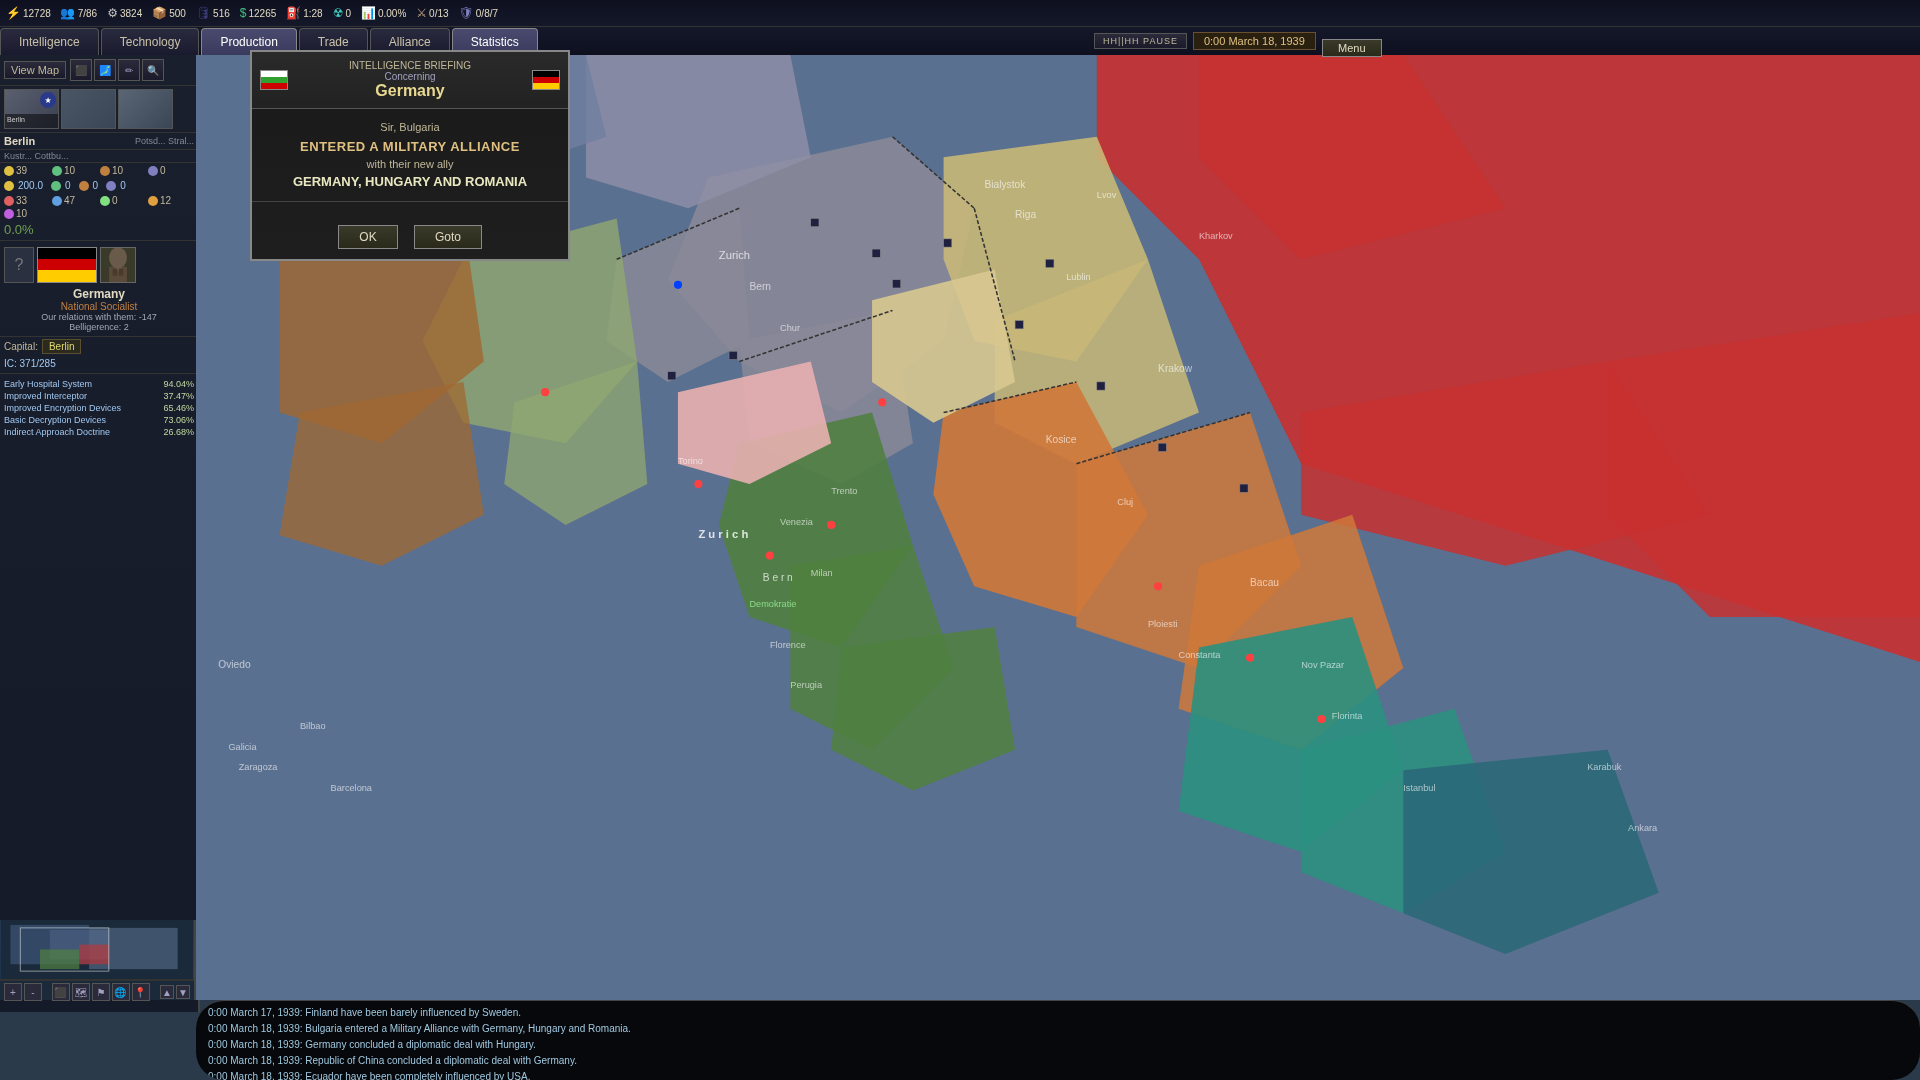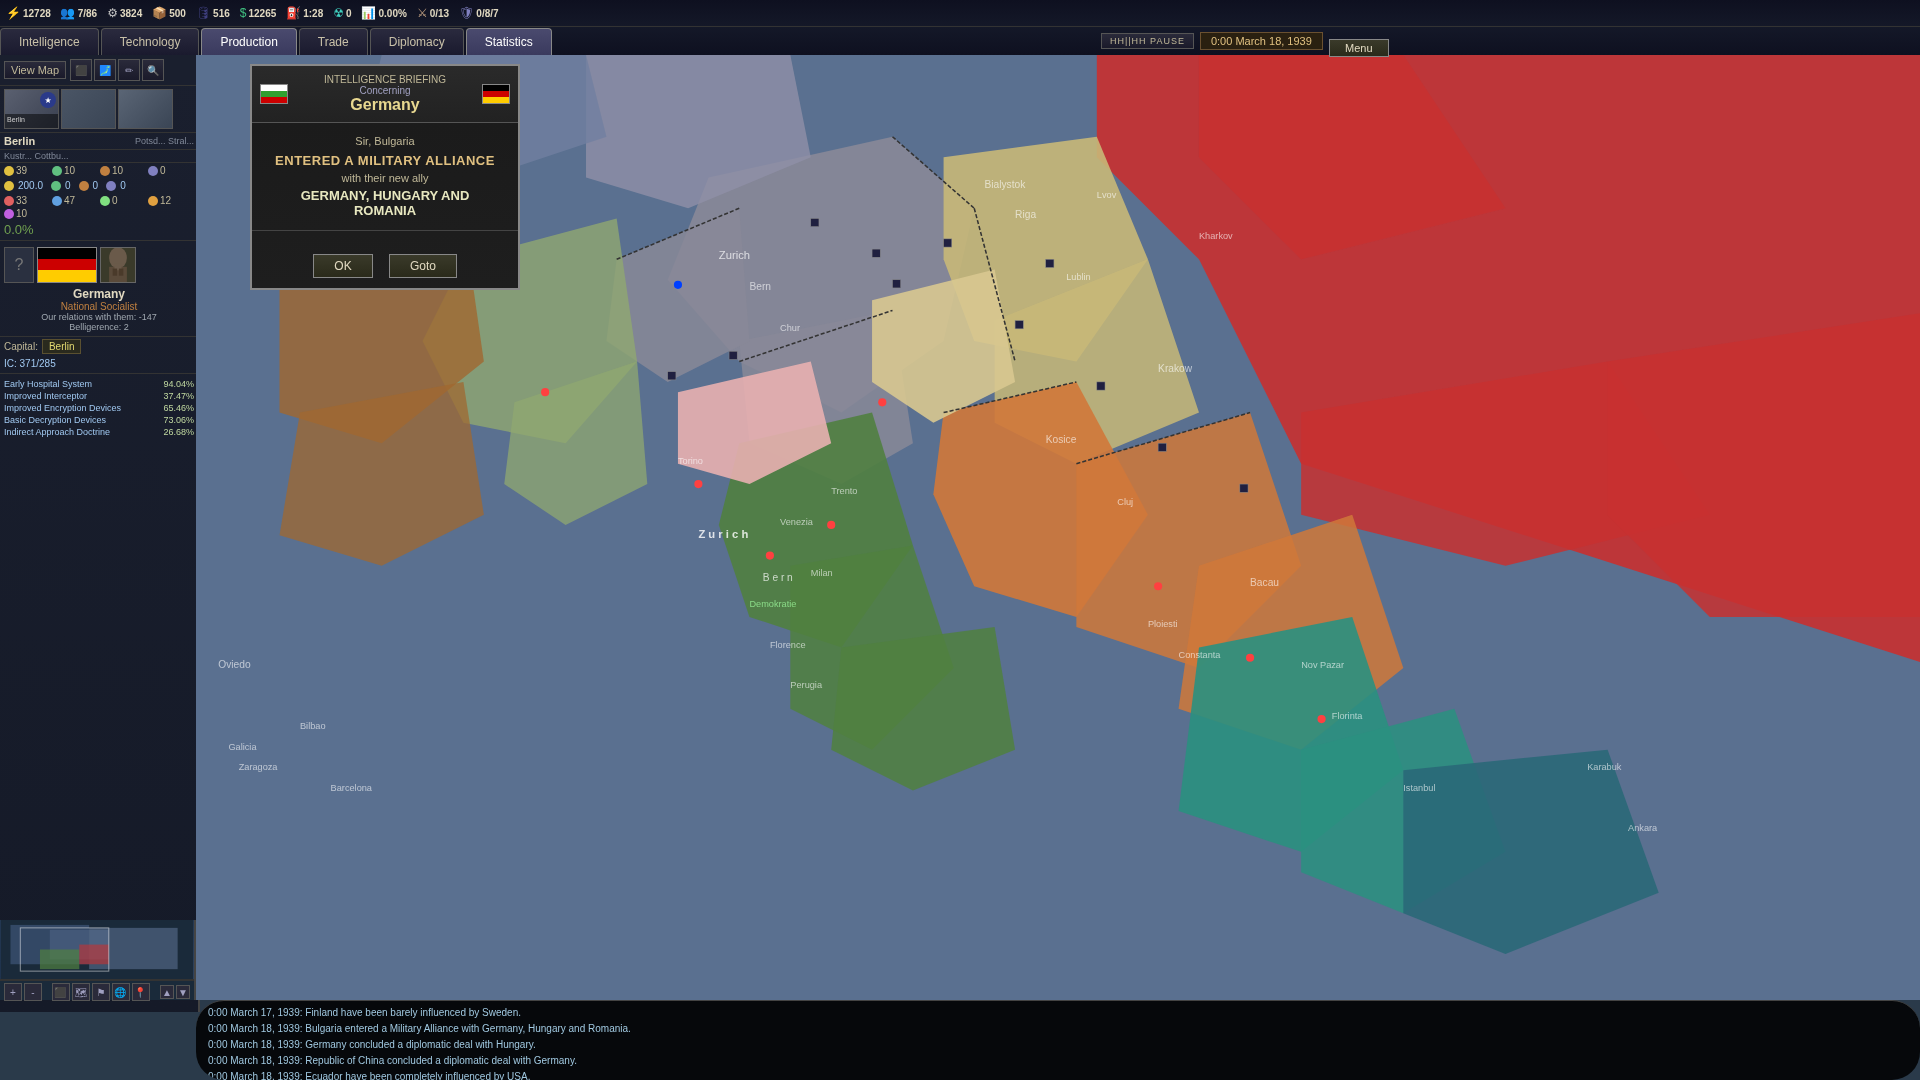--- a/index.html
+++ b/index.html
@@ -252,23 +252,23 @@
       color: #a0c8f0;
       padding: 1px 0;
     }
     .research-pct {
       color: #c0d8a0;
     }
 
     
     #intel-dialog {
       position: absolute;
-      top: 64px;
+      top: 50px;
       left: 250px;
-      width: 270px;
+      width: 320px;
       background: linear-gradient(180deg, #1a1a1a 0%, #1e1e1e 100%);
       border: 2px solid #888;
       z-index: 200;
       font-family: 'Arial', sans-serif;
     }
     .intel-header {
       background: linear-gradient(180deg, #2a2a2a 0%, #222 100%);
       border-bottom: 1px solid #555;
       padding: 8px;
       display: flex;
@@ -458,21 +458,20 @@
       align-items: center;
       z-index: 110;
     }
 
     .res-icon {
       font-size: 12px;
     }
     .res-val {
       font-size: 10px;
       color: #e0d8c0;
-      font-weight: bold;
     }
     .res-grp {
       display: flex;
       align-items: center;
       gap: 2px;
     }
 
     
     .icon-bolt { color: #f0d840; }
     .icon-wrench { color: #c0c0c0; }
@@ -532,21 +531,21 @@
     <span class="res-icon icon-shield">🛡</span>
     <span class="res-val">0/8/7</span>
   </div>
 </div>
 
 <div id="top-row2">
   <button class="nav-btn">Intelligence</button>
   <button class="nav-btn">Technology</button>
   <button class="nav-btn active">Production</button>
   <button class="nav-btn">Trade</button>
-  <button class="nav-btn">Diplomacy</button>
+  <button class="nav-btn">Alliance</button>
   <button class="nav-btn active">Statistics</button>
 
   <div style="flex:1; display:flex; align-items:center; justify-content:center; gap:6px;">
     <button class="speed-btn" style="font-size:9px; letter-spacing:1px;margin-left:16px;">
       <span>HH||HH PAUSE</span>
     </button>
     <div style="background:#2a2010; border:1px solid #6a5030; padding:2px 10px; color:#e0c080; font-size:11px;">0:00 March 18, 1939</div>
     <button class="intel-btn" style="padding:2px 10px; font-size:11px;">Menu</button>
   </div>
 </div>

